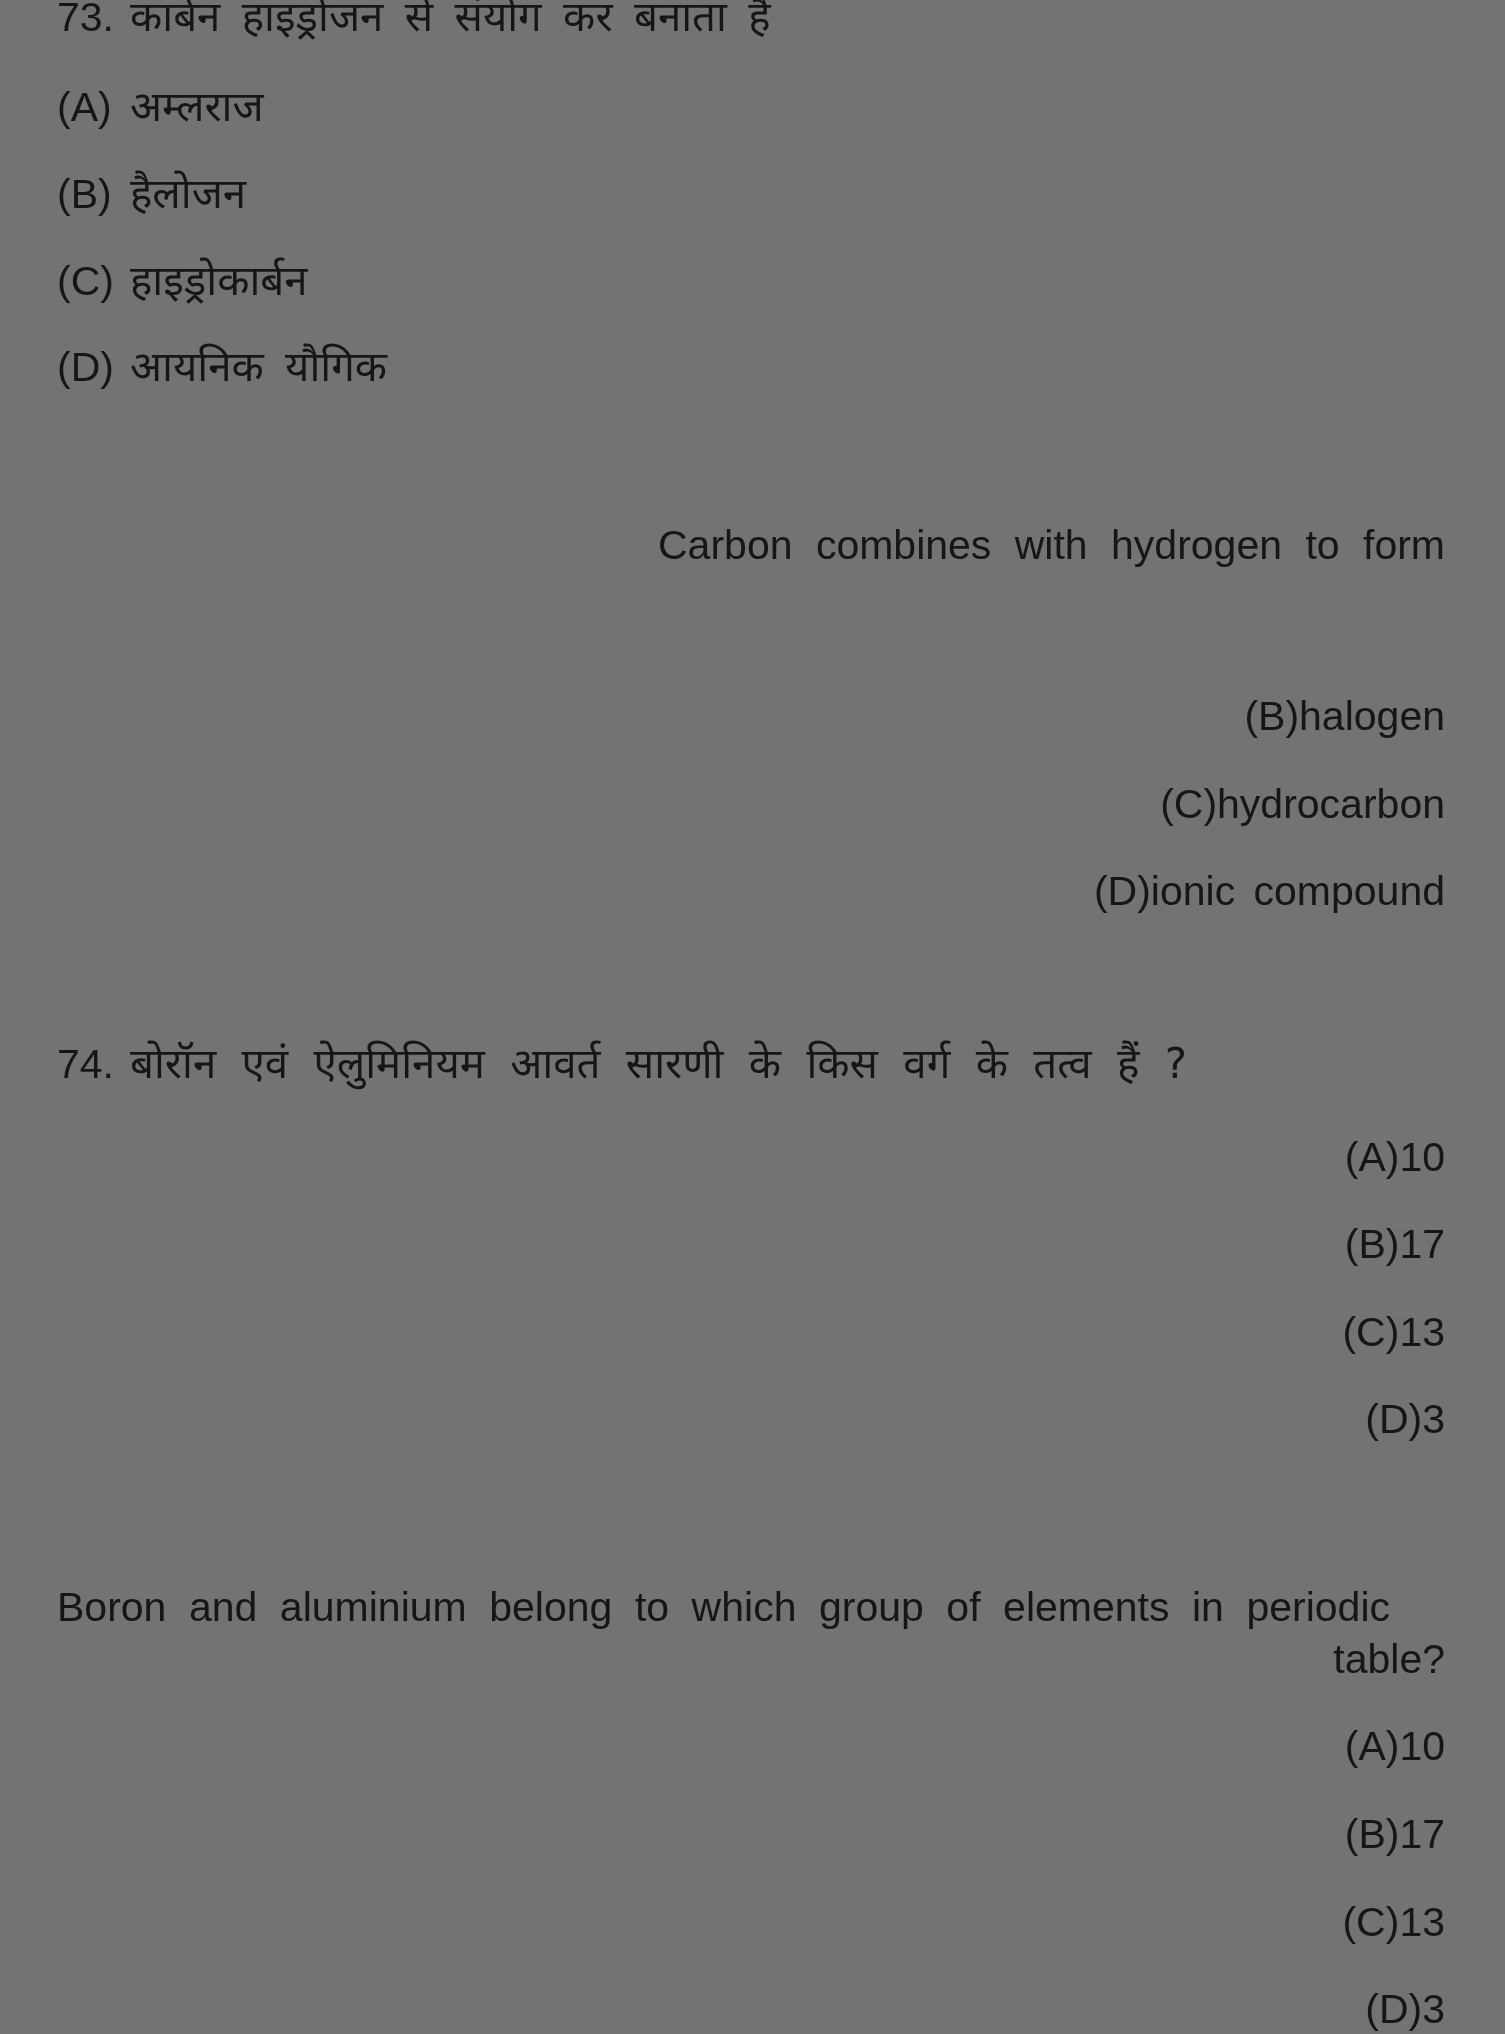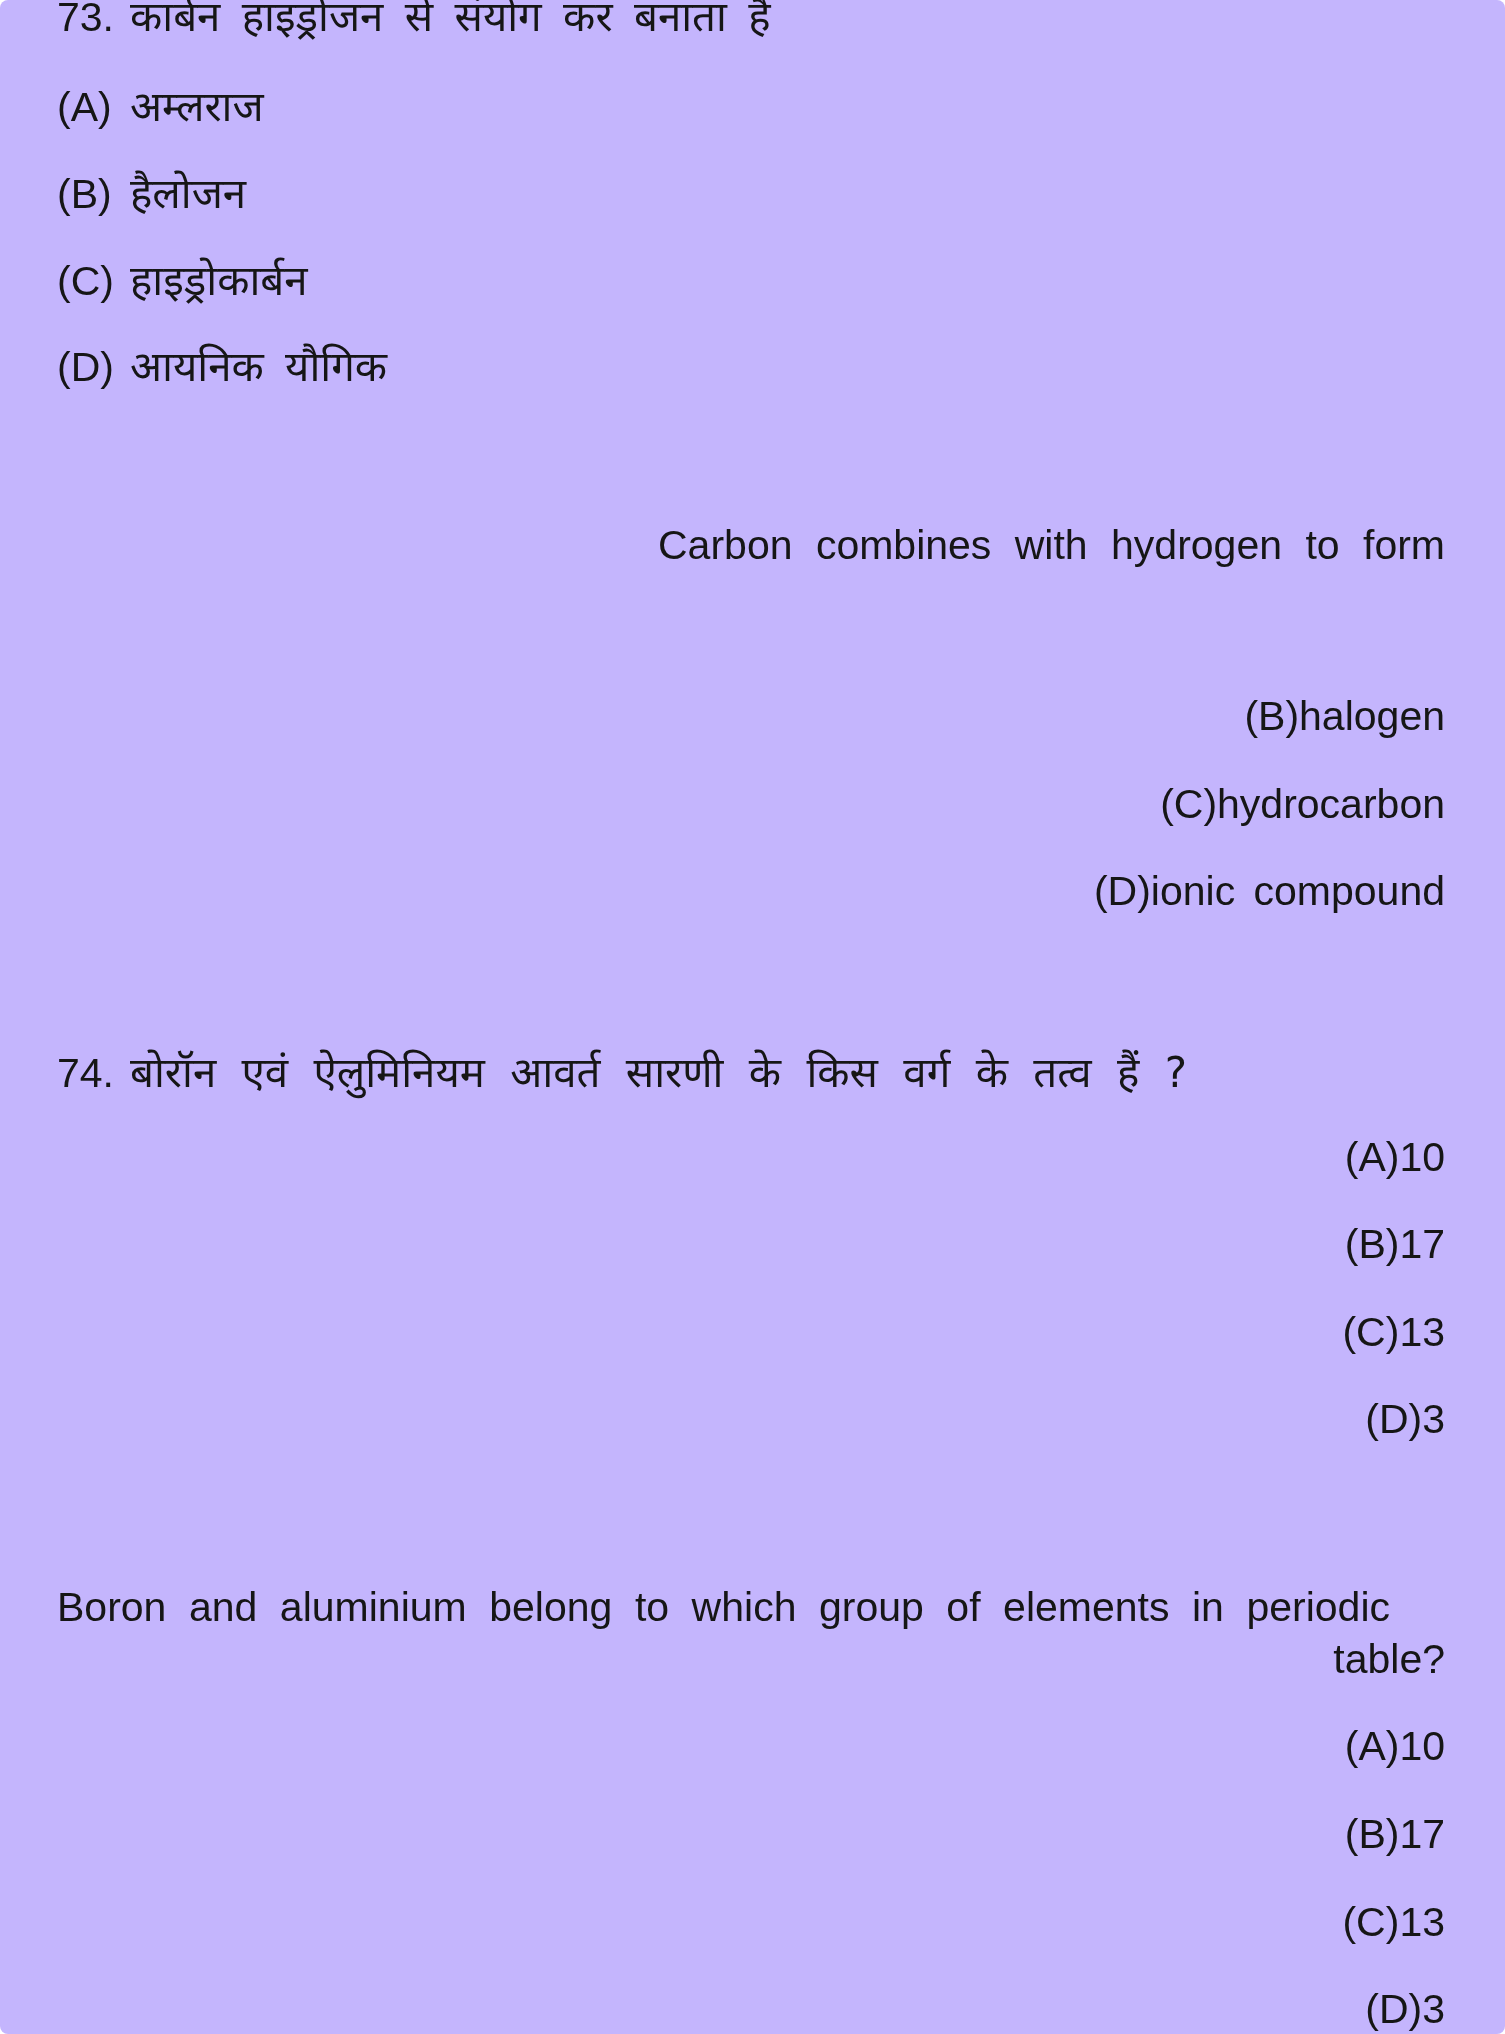--- a/index.html
+++ b/index.html
@@ -4,24 +4,23 @@
 <style>
   html, body {
     margin: 0;
     padding: 0;
     background: #ffffff;
   }
   #page {
     position: relative;
     width: 1505px;
     height: 2034px;
-    background: #c4b5fd;
+    background: #737373;
     overflow: hidden;
     color: #161616;
-    border-radius: 8px;
   }
   .row {
     position: absolute;
     left: 57px;
     right: 60px;
     line-height: 56px;
     white-space: nowrap;
   }
   
   .lat {
@@ -29,21 +28,21 @@
     font-size: 41px;
     word-spacing: 7px;
     text-align: right;
   }
   
   .dev {
     font-family: "DejaVu Sans", sans-serif;
     font-size: 42px;
     word-spacing: 8px;
   }
-  .dev-wide { word-spacing: 12px; margin-top: 9px; }
+  .dev-wide { word-spacing: 12px; }
   
   .qnum, .letter {
     display: inline-block;
     min-width: 73px;
     font-family: "Liberation Sans", "DejaVu Sans", sans-serif;
     font-size: 41px;
     word-spacing: normal;
   }
   
   .justify-line {

